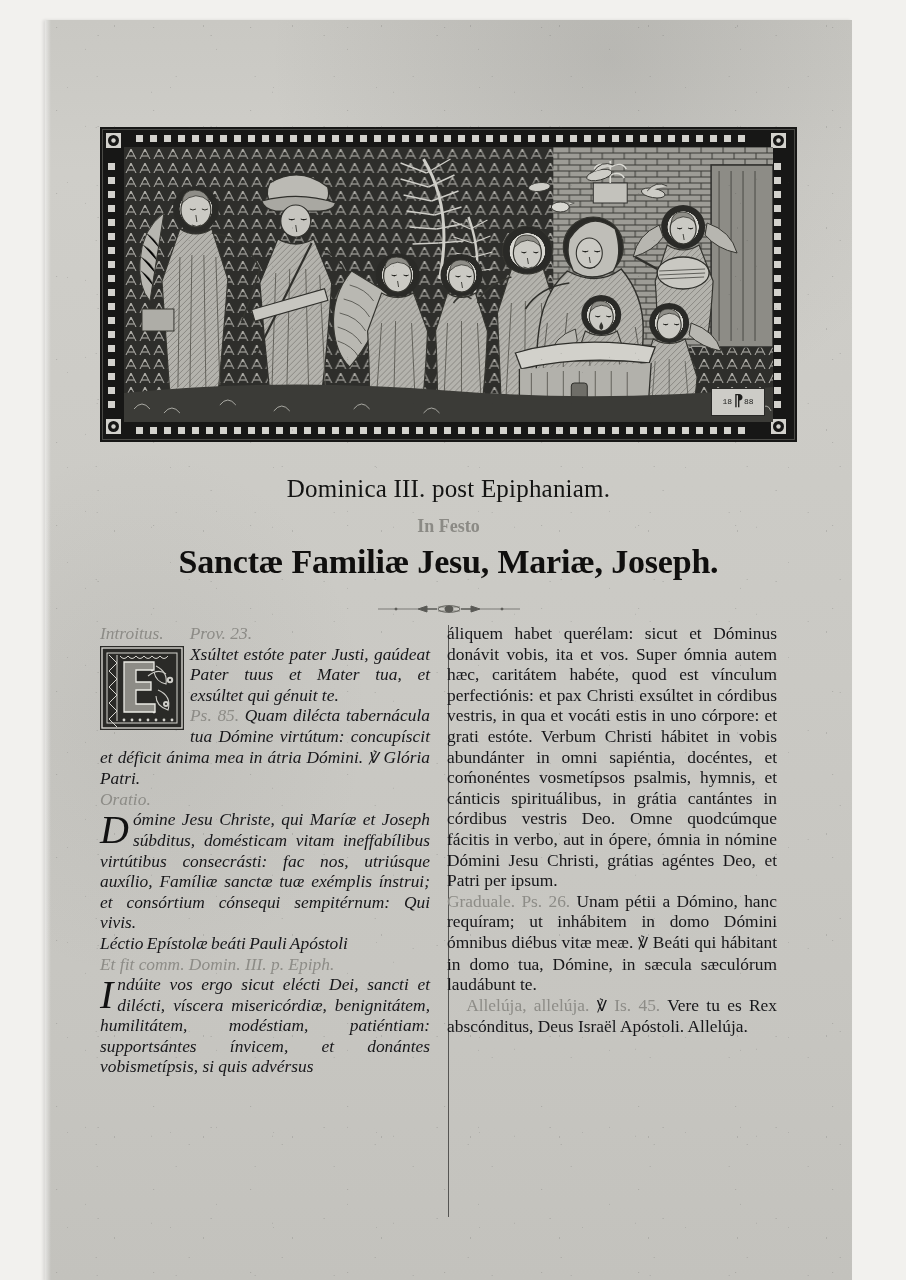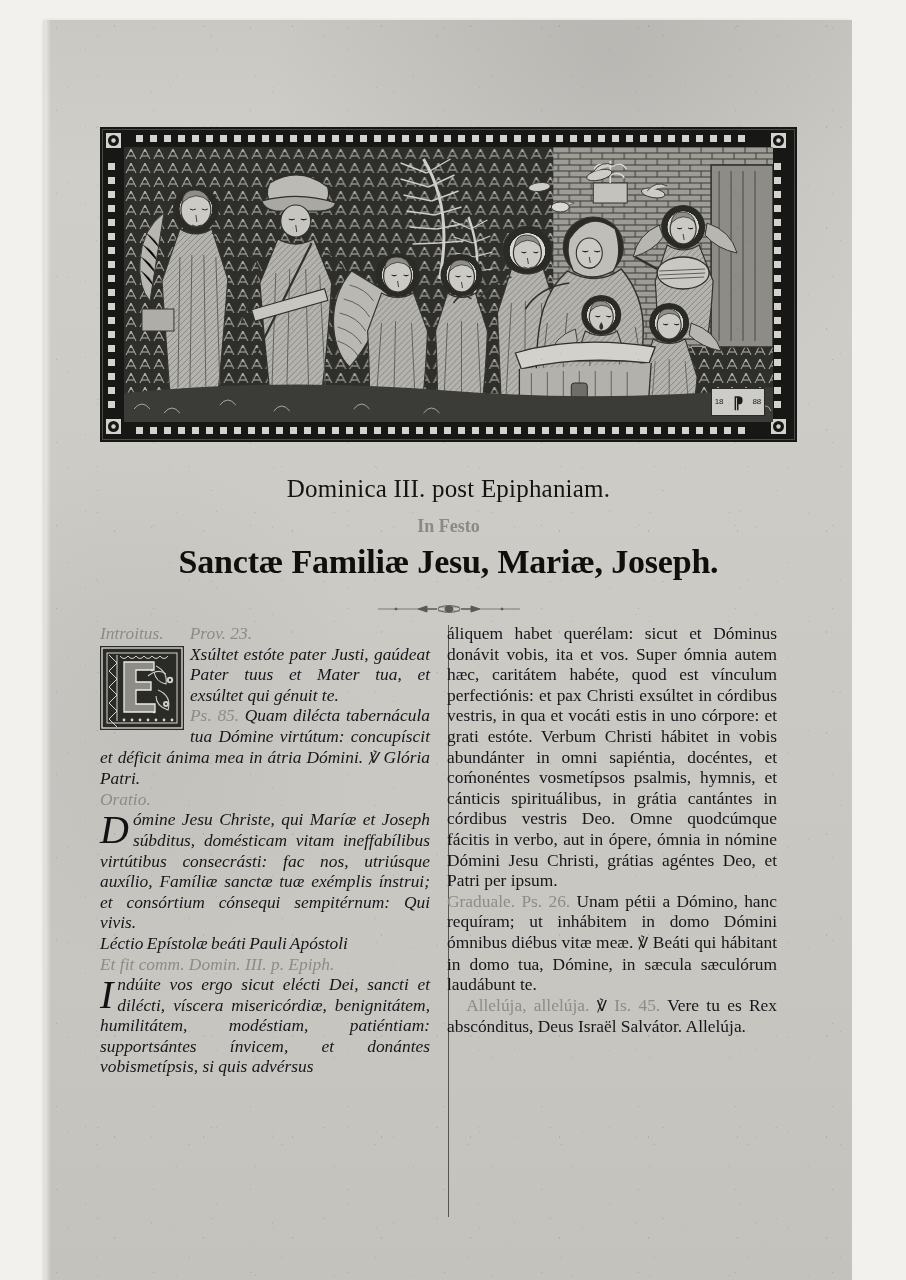--- a/index.html
+++ b/index.html
@@ -40,22 +40,22 @@
   }
 
   
   .illo-wrap{position:absolute;left:55px;top:107px;width:697px;height:315px;}
   .illo-frame{position:absolute;inset:0;background:#1b1b1b;}
   .illo-inner{position:absolute;left:24px;top:20px;right:24px;bottom:20px;overflow:hidden;background:#6f6e6a;}
   .illo-svg{display:block;width:100%;height:100%;}
   .mono{
     position:absolute;right:8px;bottom:6px;width:52px;height:26px;
     background:#cdccc7;border:1px solid #2a2a28;
-    display:flex;align-items:center;justify-content:center;gap:10px;
-    font-family:Liberation Sans, sans-serif;font-size:8px;color:#1d1d1b;line-height:1;
+    display:flex;align-items:center;justify-content:center;gap:2px;
+    font-family:Liberation Mono, monospace;font-size:8px;color:#1d1d1b;line-height:1;
   }
   .mono .big{font-size:15px;font-weight:bold;letter-spacing:-1px;}
 
   
   .hd1{
     position:absolute;left:0;right:0;top:455px;text-align:center;
     font-size:25px;color:#141413;letter-spacing:.2px;
   }
   .hd2{
     position:absolute;left:0;right:0;top:496px;text-align:center;
@@ -521,20 +521,20 @@
           <span class="rub">Ps. 26.</span>
           <span>Unam pétii a Dómino, hanc requíram; ut inhábitem in domo Dómini ómnibus diébus vitæ meæ.</span>
           <span class="vers">℣</span>
           <span>Beáti qui hábitant in domo tua, Dómine, in sæcula sæculórum laudábunt te.</span>
         </p>
 
         <p class="body indent">
           <span class="rub">Allelúja, allelúja.</span>
           <span class="vers">℣</span>
           <span class="rub">Is. 45.</span>
-          <span>Vere tu es Rex abscónditus, Deus Israël Salvátor. Allelúja.</span>
+          <span>Vere tu es Rex abscónditus, Deus Israël Apóstoli. Allelúja.</span>
         </p>
       </div>
     </div>
 
     <div class="grain"></div>
   </div>
 </div>
 
 </body></html>

